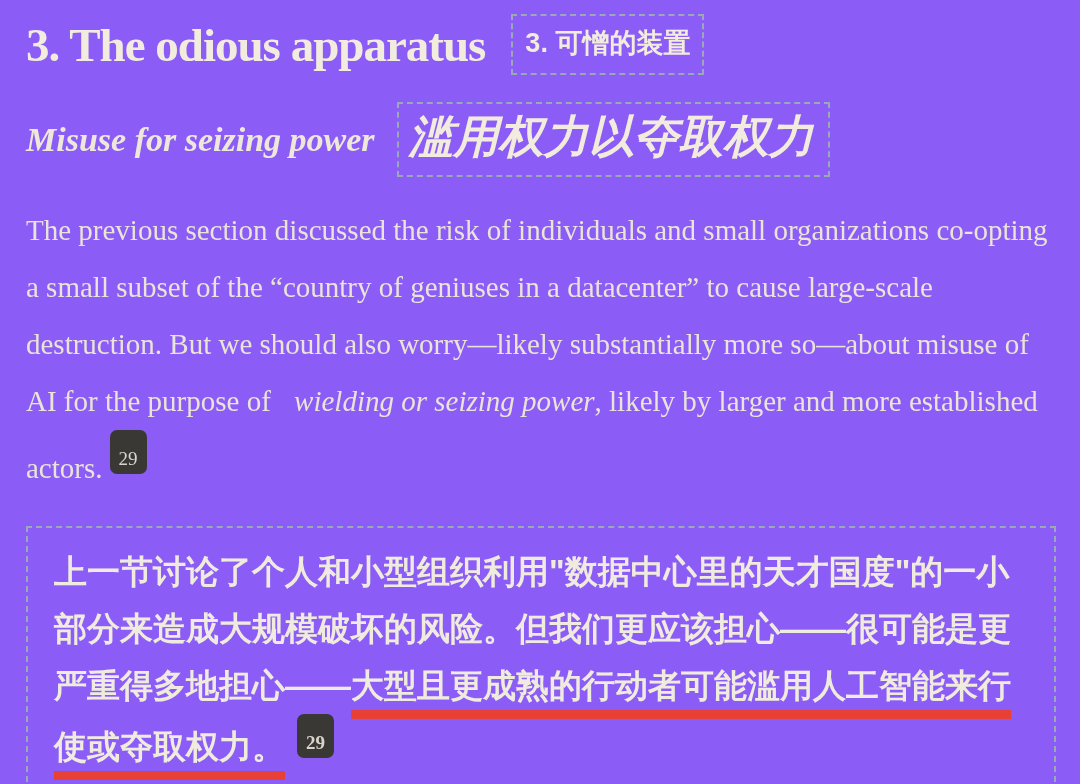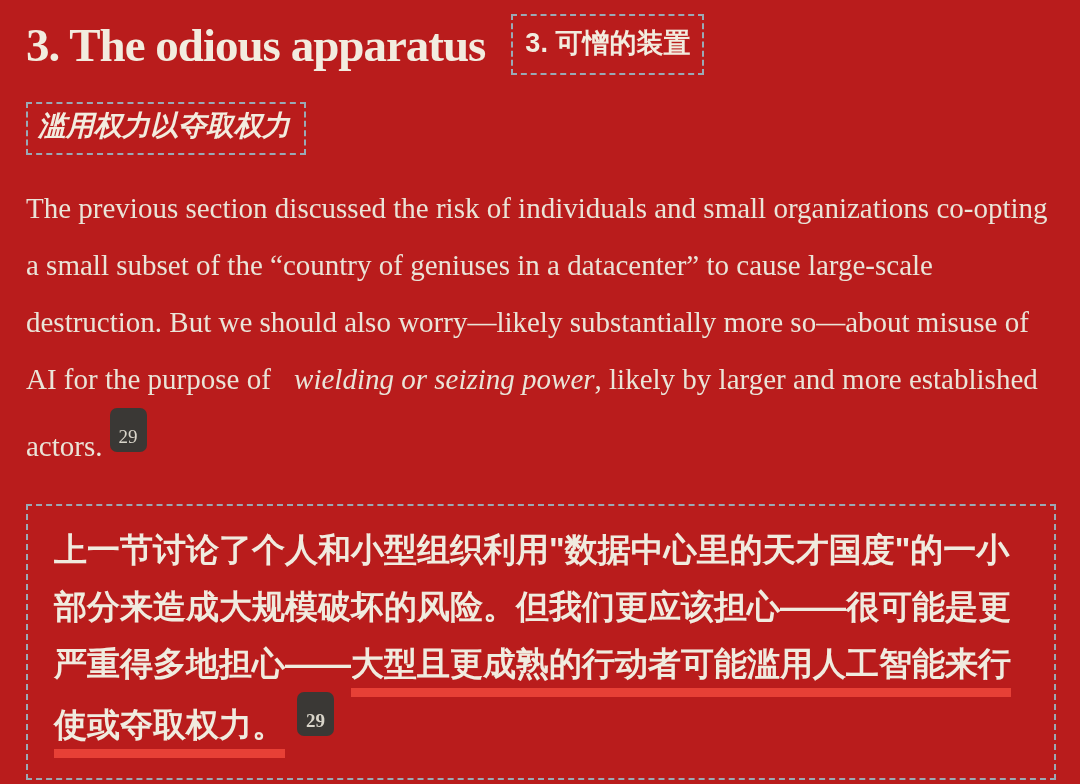--- a/index.html
+++ b/index.html
@@ -5,21 +5,21 @@
   * { margin: 0; padding: 0; box-sizing: border-box; }
   html, body {
     width: 1080px; height: 784px;
     background: #201d1a;
     overflow: hidden;
     font-family: "Liberation Serif", serif;
   }
   .page {
     width: 1080px; height: 784px;
     padding: 10px 24px 0 26px;
-    background: #b91c1c;
+    background: #8b5cf6;
     color: #ece6d9;
   }
 
   
   .title-row {
     display: flex;
     align-items: center;
     gap: 26px;
     margin-top: 4px;
   }
@@ -55,21 +55,21 @@
     font-style: italic;
     font-weight: 600;
     font-size: 34px;
     color: #eee8db;
     white-space: nowrap;
   }
   .zh-subtitle {
     font-family: "Liberation Sans", sans-serif;
     font-weight: 700;
     font-style: italic;
-    font-size: 28px;
+    font-size: 45px;
     padding: 3px 14px 8px 10px;
     white-space: nowrap;
   }
 
   
   .body-en {
     margin-top: 25px;
     width: 1032px;
     font-family: "Liberation Serif", serif;
     font-size: 29px;
@@ -117,20 +117,21 @@
 <body>
 
 <main class="page">
 
   <header class="title-row">
     <h1 class="title-en">3. The odious apparatus</h1>
     <span class="zh-box zh-title">3. 可憎的装置</span>
   </header>
 
   <div class="subtitle-row">
+    <em class="subtitle-en">Misuse for seizing power</em>
     <span class="zh-box zh-subtitle">滥用权力以夺取权力</span>
   </div>
 
   <p class="body-en"><span>The previous section discussed the risk of individuals and small organizations co-opting a small subset of the “country of geniuses in a datacenter” to cause large-scale destruction. But we should also worry—likely substantially more so—about misuse of AI for the purpose of </span><em>wielding or seizing power</em><span>, likely by larger and more established actors.</span><sup class="footnote">29</sup></p>
 
   <div class="zh-box zh-paragraph"><span>上一节讨论了个人和小型组织利用"数据中心里的天才国度"的一小部分来造成大规模破坏的风险。但我们更应该担心——很可能是更严重得多地担心——</span><span class="red-underline">大型且更成熟的行动者可能滥用人工智能来行使或夺取权力。</span><sup class="footnote footnote-zh">29</sup></div>
 
 </main>
 
 </body></html>

